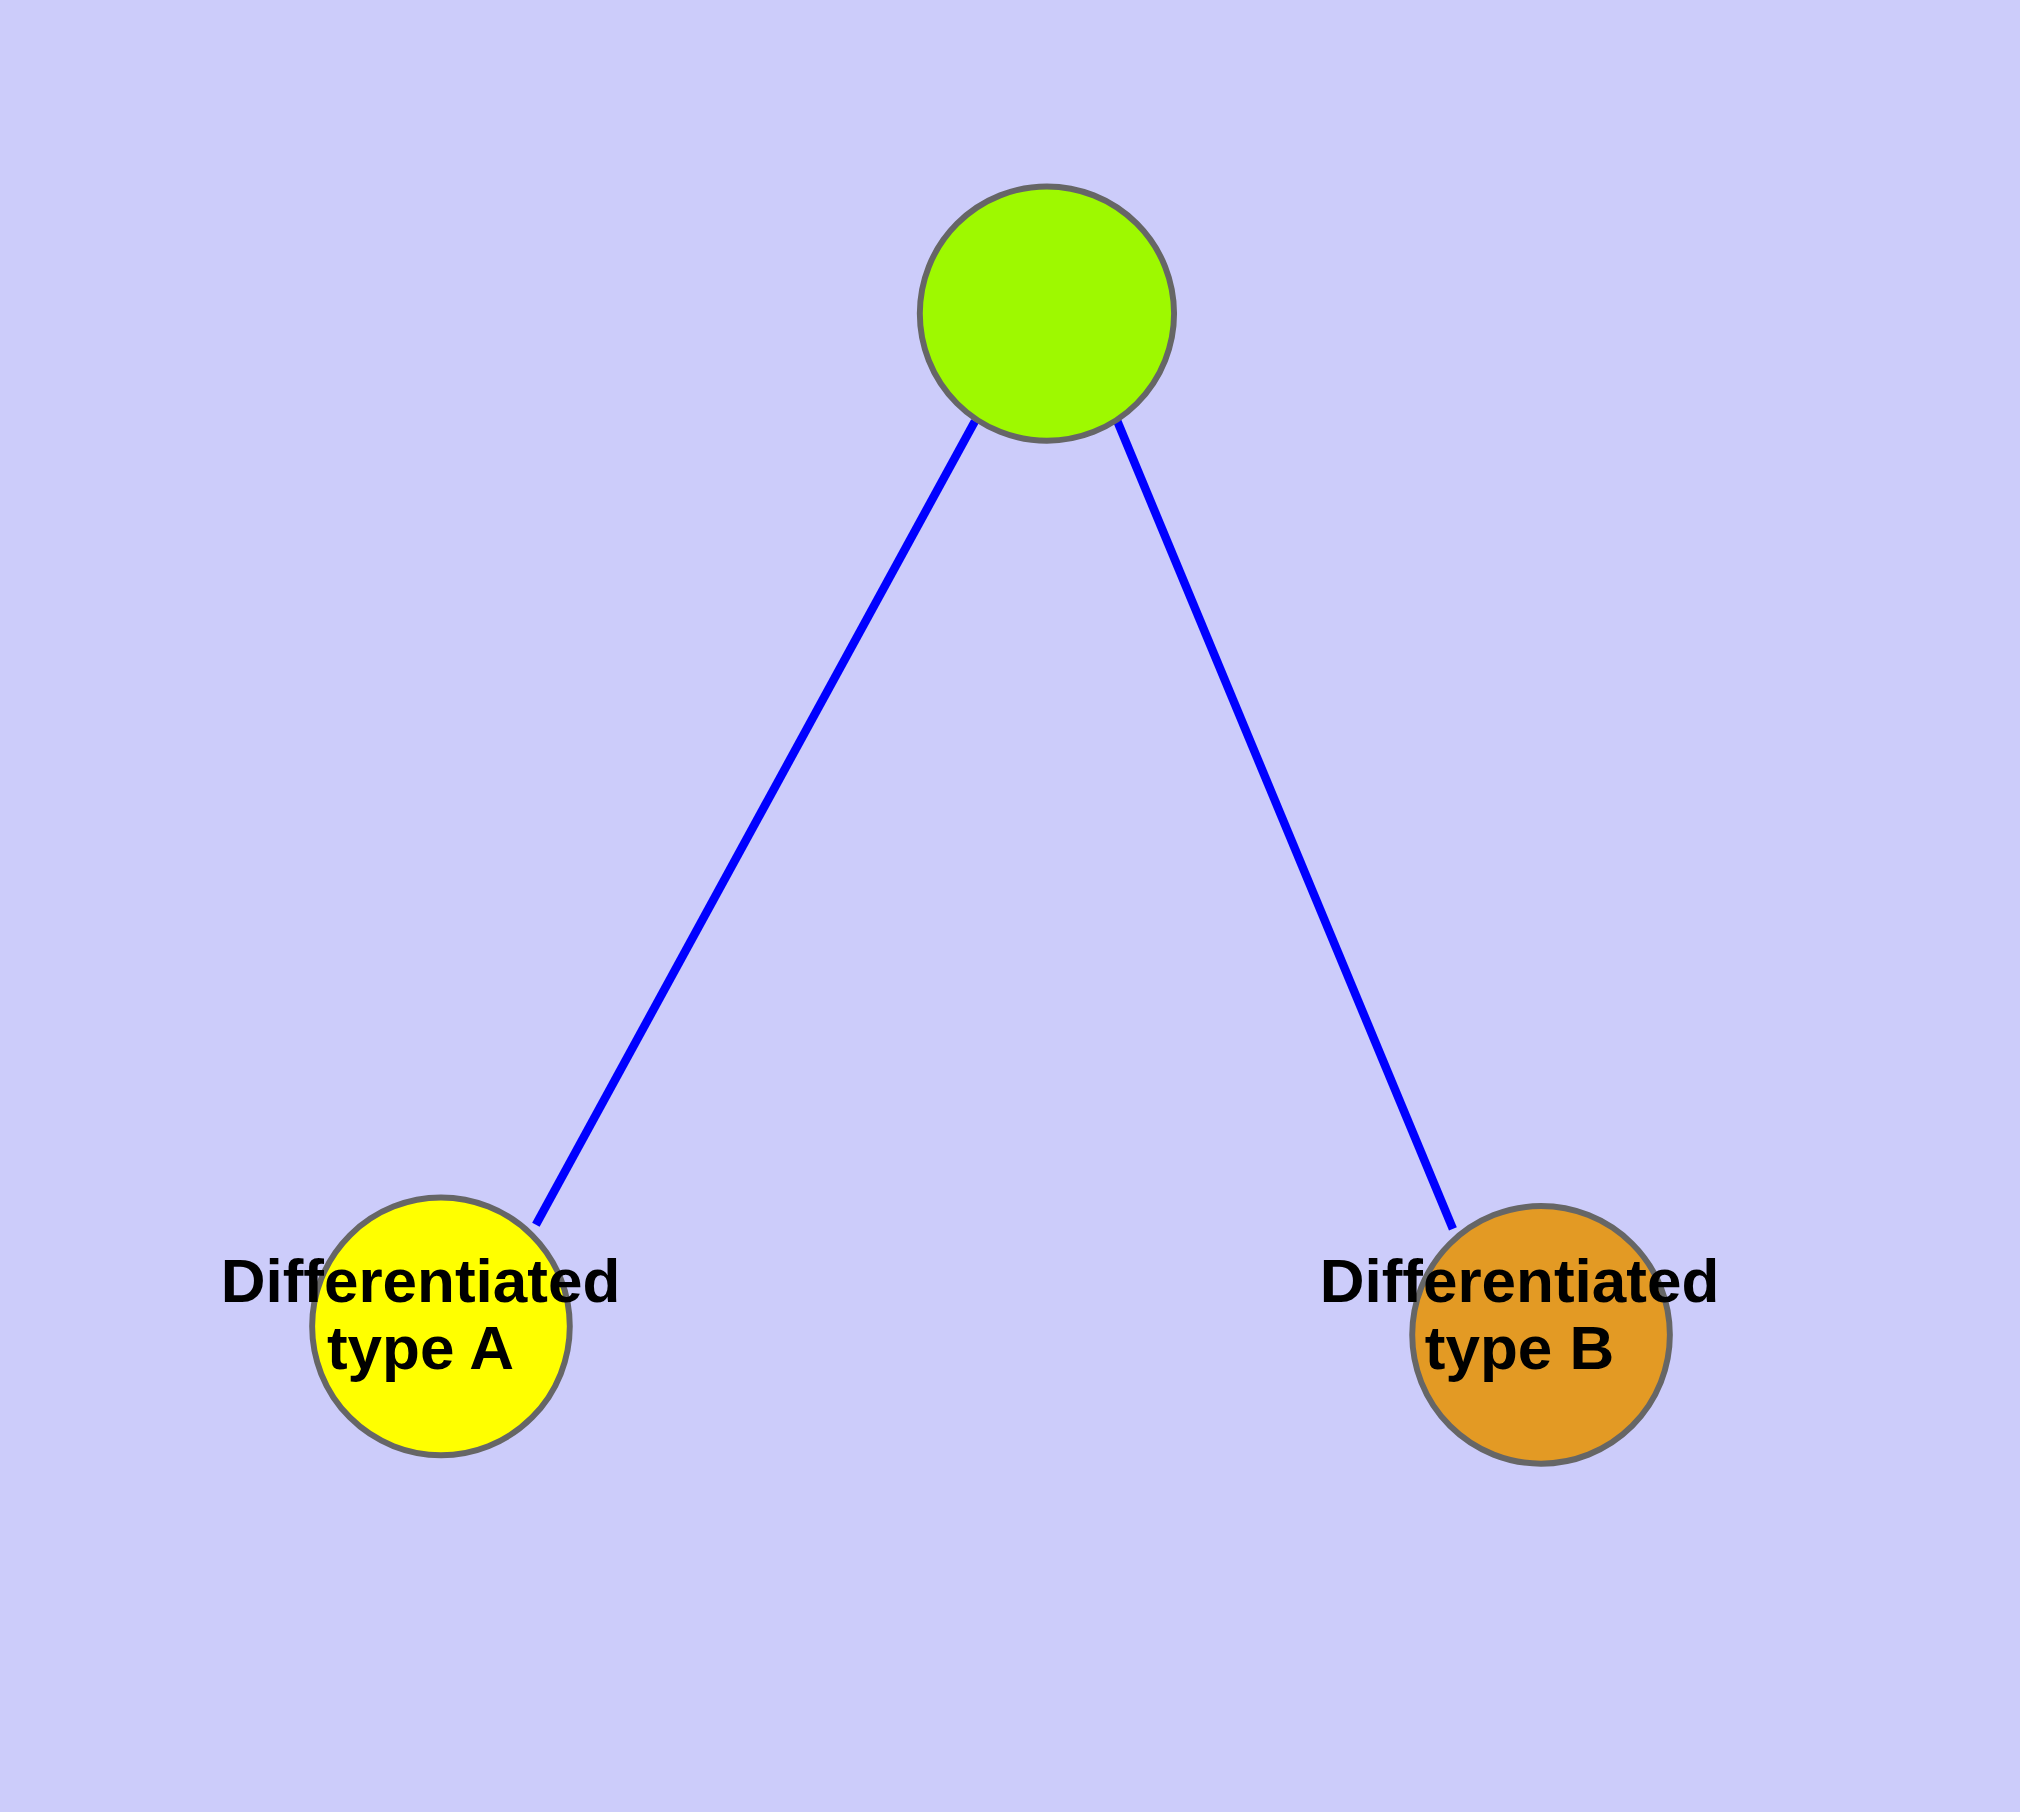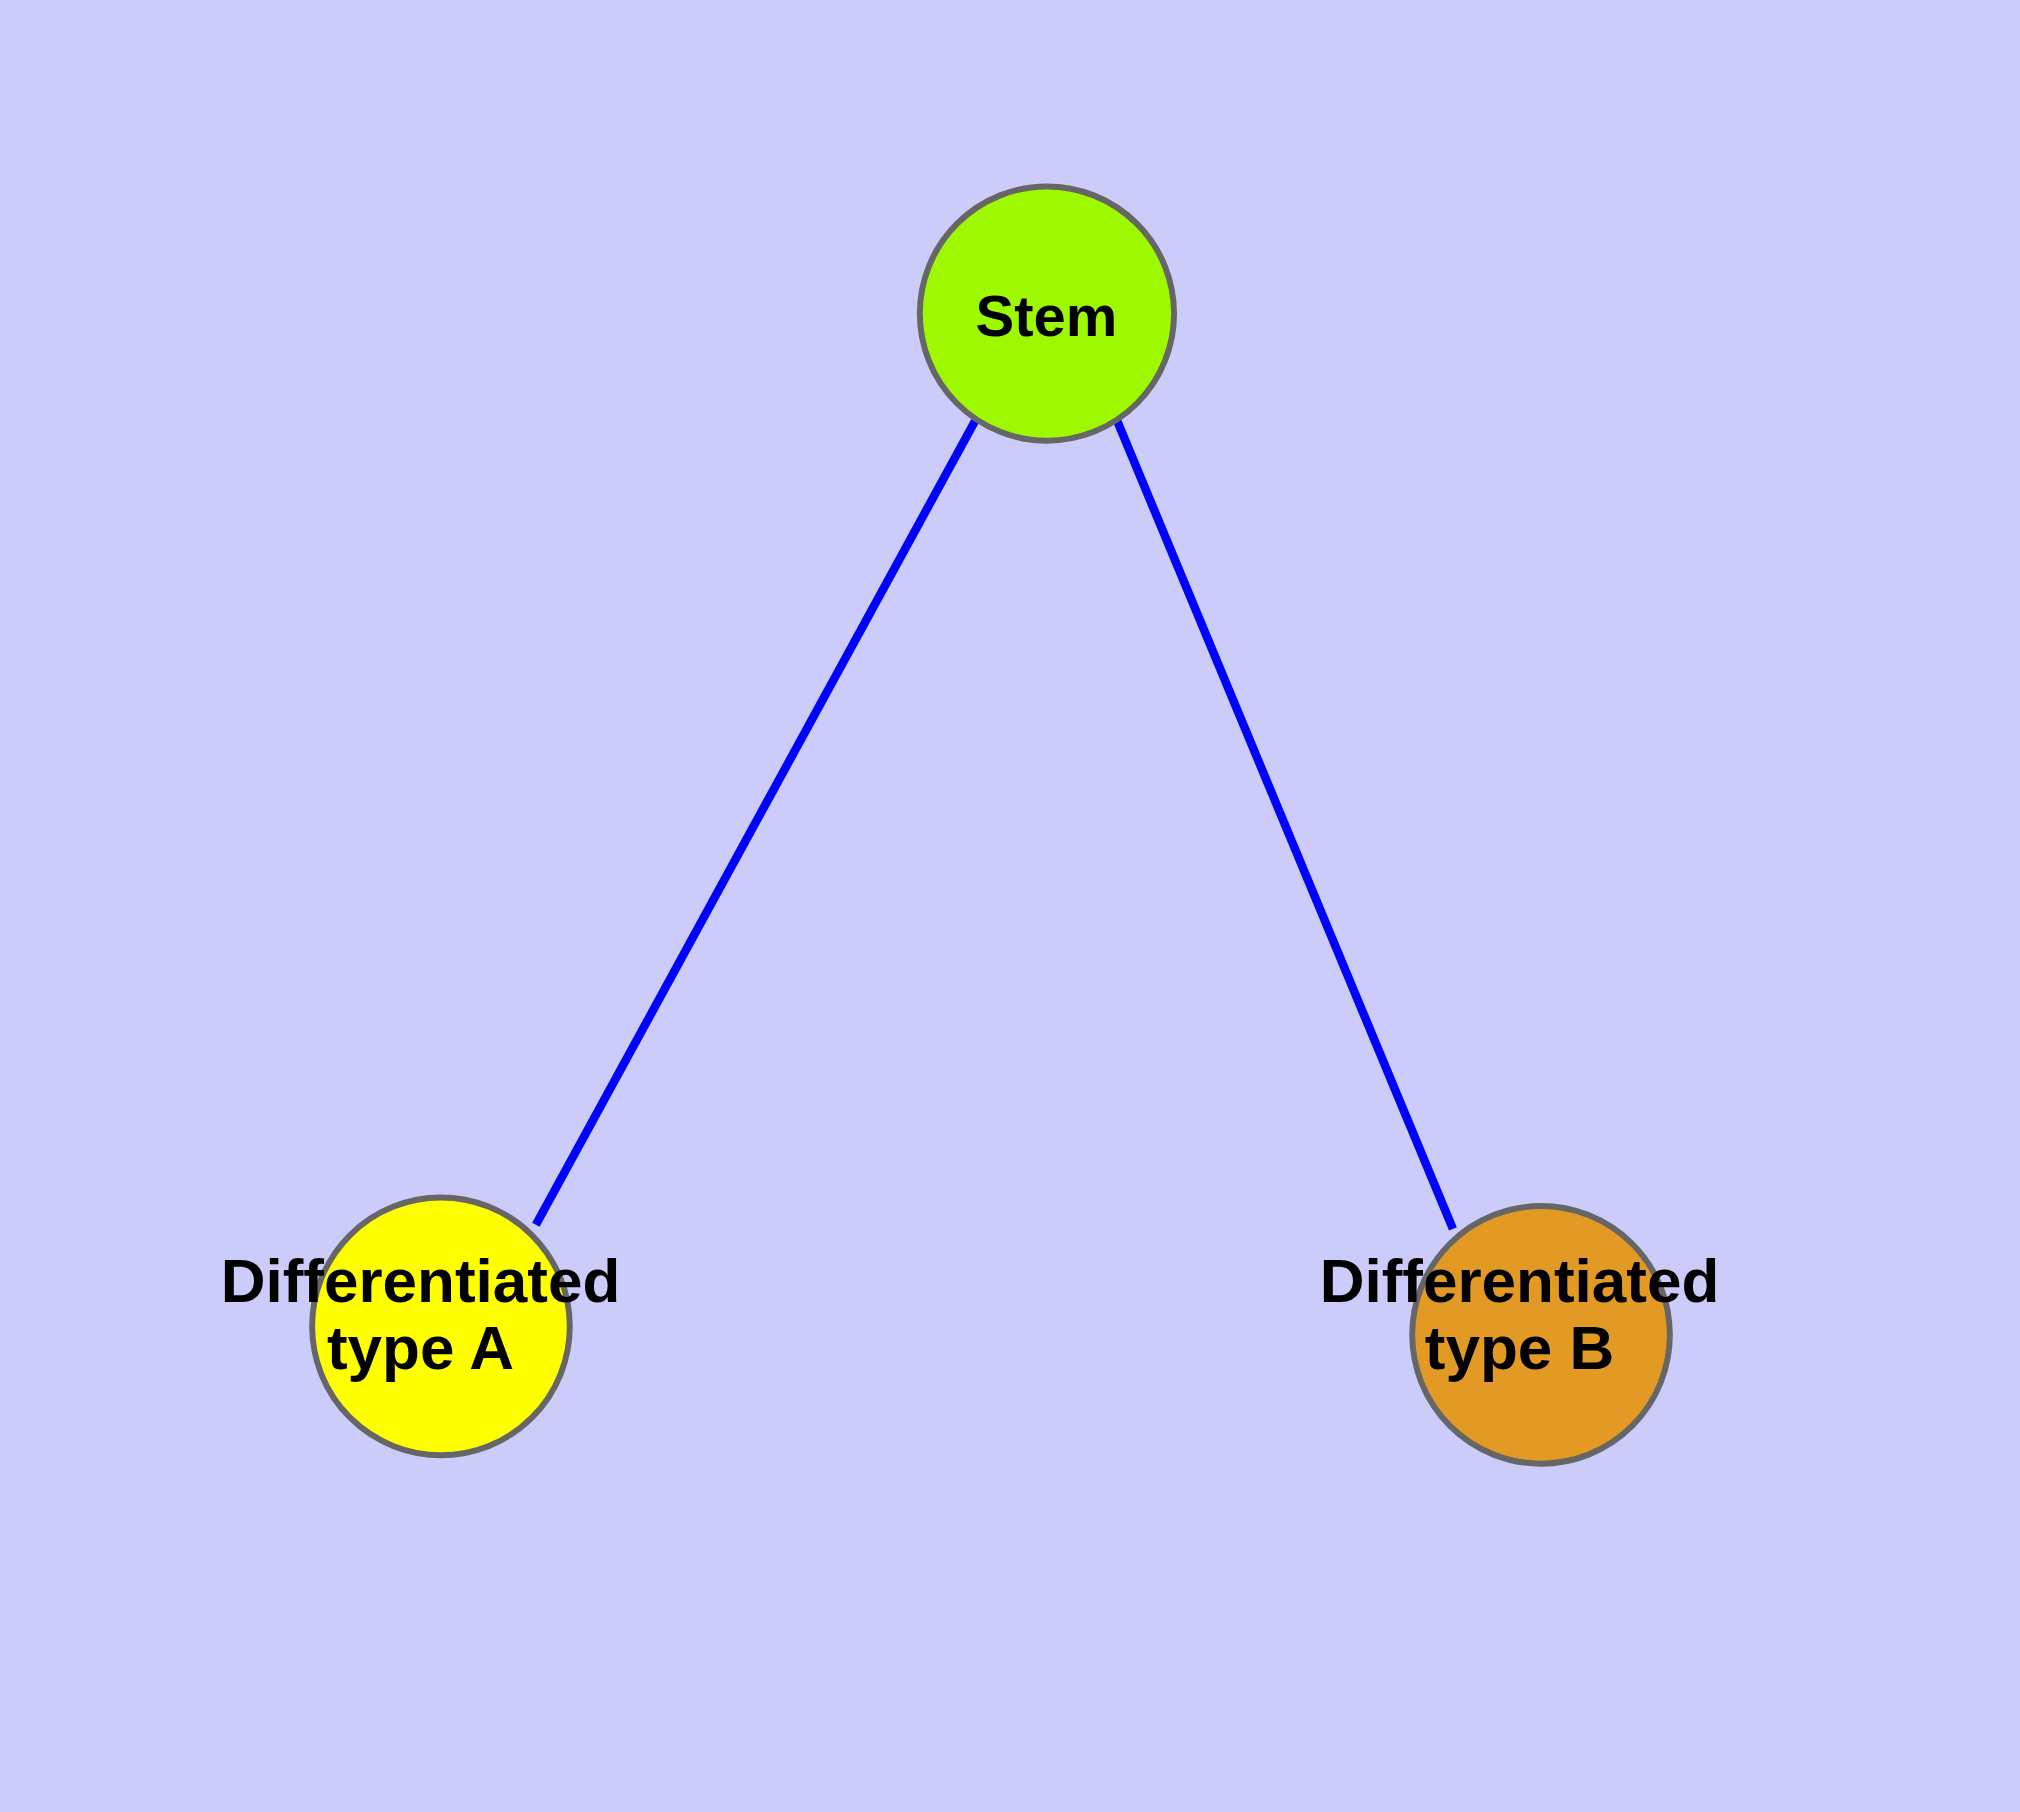--- a/index.html
+++ b/index.html
@@ -68,21 +68,20 @@
       <line stroke-linecap="butt" x1="1318" y1="497" x2="1714" y2="1450" stroke="#0000ff" stroke-width="10"></line>
     </g>
 
     <g>
       <circle cx="1235" cy="370" r="150" fill="#9ef900" stroke="#666666" stroke-width="7"></circle>
       <circle cx="520" cy="1565" r="152" fill="#ffff00" stroke="#666666" stroke-width="7"></circle>
       <circle cx="1818" cy="1575" r="152" fill="#e39a24" stroke="#666666" stroke-width="7"></circle>
     </g>
   </svg>
 
-  <div class="node-label label-stem">Stem</div>
 
   <div class="node-label label-diff-a">Differentiated
 type A</div>
 
   <div class="node-label label-diff-b">Differentiated
 type B</div>
 
 </div>
 
 

